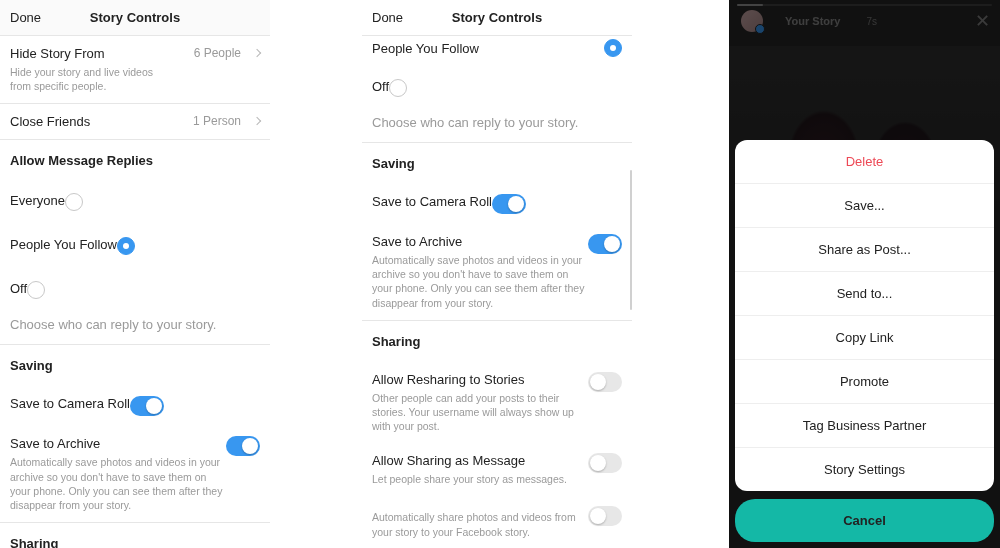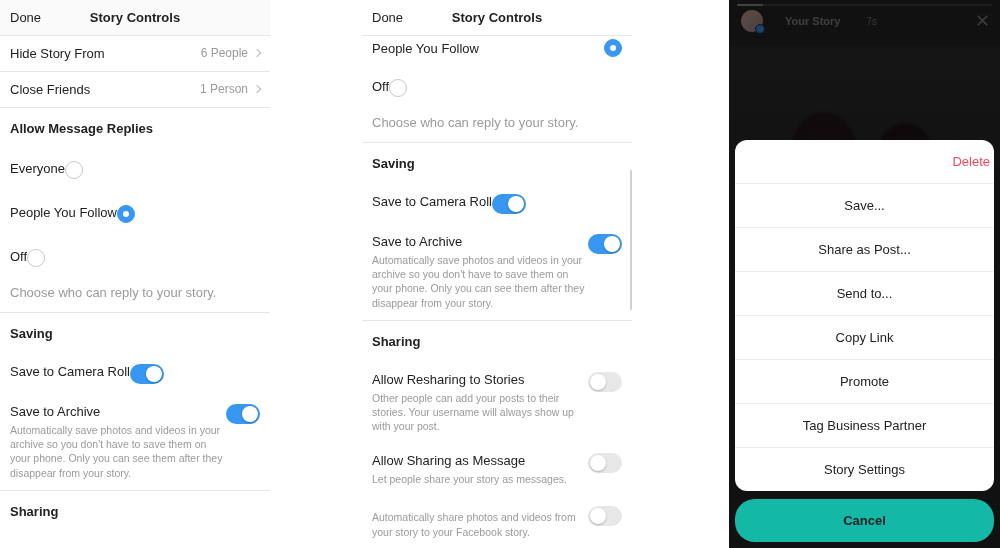--- a/index.html
+++ b/index.html
@@ -14,21 +14,21 @@
   .navbar { display: flex; align-items: center; height: 36px; border-bottom: 1px solid #e6e6e6; background: #fafafa; padding: 0 10px; position: relative; }
   .navbar .done { color: #222; font-size: 13px; font-weight: 400; cursor: pointer; }
   .navbar .title { position: absolute; left: 50%; transform: translateX(-50%); font-size: 13px; font-weight: 600; color: #222; }
   .section-header { font-weight: 600; font-size: 13px; color: #222; padding: 13px 10px 13px 10px; }
   .row { display: flex; align-items: flex-start; justify-content: flex-start; padding: 10px 10px; }
   .row.between-pad { padding-top: 12px; padding-bottom: 14px; }
   .row .left { flex: 1; }
   .label { font-size: 13px; color: #222; }
   .sublabel { font-size: 10.5px; color: #9a9a9a; line-height: 1.35; margin-top: 4px; }
   .footnote { font-size: 13px; color: #9a9a9a; padding: 4px 10px 12px 10px; }
-  .valright { display: flex; align-items: center; gap: 6px; margin-left: 17px; }
+  .valright { display: flex; align-items: center; gap: 13px; margin-left: 17px; }
   .valtext { font-size: 12px; color: #9a9a9a; }
   .chevron { width: 6px; height: 6px; border-top: 1.5px solid #b8b8b8; border-right: 1.5px solid #b8b8b8; transform: rotate(45deg); }
 
   
   .radio { width: 18px; height: 18px; border-radius: 50%; border: 1.5px solid #c8c8c8; position: relative; flex-shrink: 0; }
   .radio.sel { border-color: #3897f0; background: #3897f0; }
   .radio.sel::after { content: ""; position: absolute; top: 5px; left: 5px; width: 6px; height: 6px; background: #fff; border-radius: 50%; }
 
   
   .toggle { width: 34px; height: 20px; border-radius: 10px; background: #d6d6d6; position: relative; flex-shrink: 0; transition: background .1s; }
@@ -64,37 +64,38 @@
   .storytime { color:#ccc; font-size:10px; margin-left:4px; opacity:.5; }
   .closex { position:absolute; right:10px; top:10px; color:#ddd; font-size:18px; opacity:.5; }
   .progressbar { position:absolute; top:4px; left:8px; right:8px; height:2px; background:rgba(255,255,255,.25); border-radius:2px; opacity:.5; }
   .progressbar::after { content:""; display:block; height:2px; width:10%; background:#fff; border-radius:2px; }
 
   
   .sheet { position:absolute; left:6px; right:6px; bottom:6px; }
   .menu { background:#fff; border-radius:12px; overflow:hidden; }
   .menu .mi { text-align:center; font-size:13px; color:#222; padding:14px 4px; border-bottom:1px solid #eee; }
   .menu .mi:last-child { border-bottom:none; }
-  .menu .mi.danger { color:#ed4956; font-weight:500;text-align:right; }
+  .menu .mi.danger { color:#ed4956; font-weight:500; }
   .cancelbtn { margin-top:8px; background:#14b8a6; border-radius:20px; text-align:center; font-size:13px; font-weight:600; color:#222; padding:14px 4px; }
 </style>
 </head>
 <body>
 
 <div class="canvas">
 
   <div class="pane paneA">
     <div class="navbar">
       <span class="done">Done</span>
       <span class="title">Story Controls</span>
     </div>
 
     <div class="row">
       <div class="left">
         <div class="label">Hide Story From</div>
+        <div class="sublabel">Hide your story and live videos from specific people.</div>
       </div>
       <div class="valright">
         <span class="valtext">6 People</span>
         <span class="chevron"></span>
       </div>
     </div>
     <div class="hr"></div>
 
     <div class="row">
       <div class="left">

